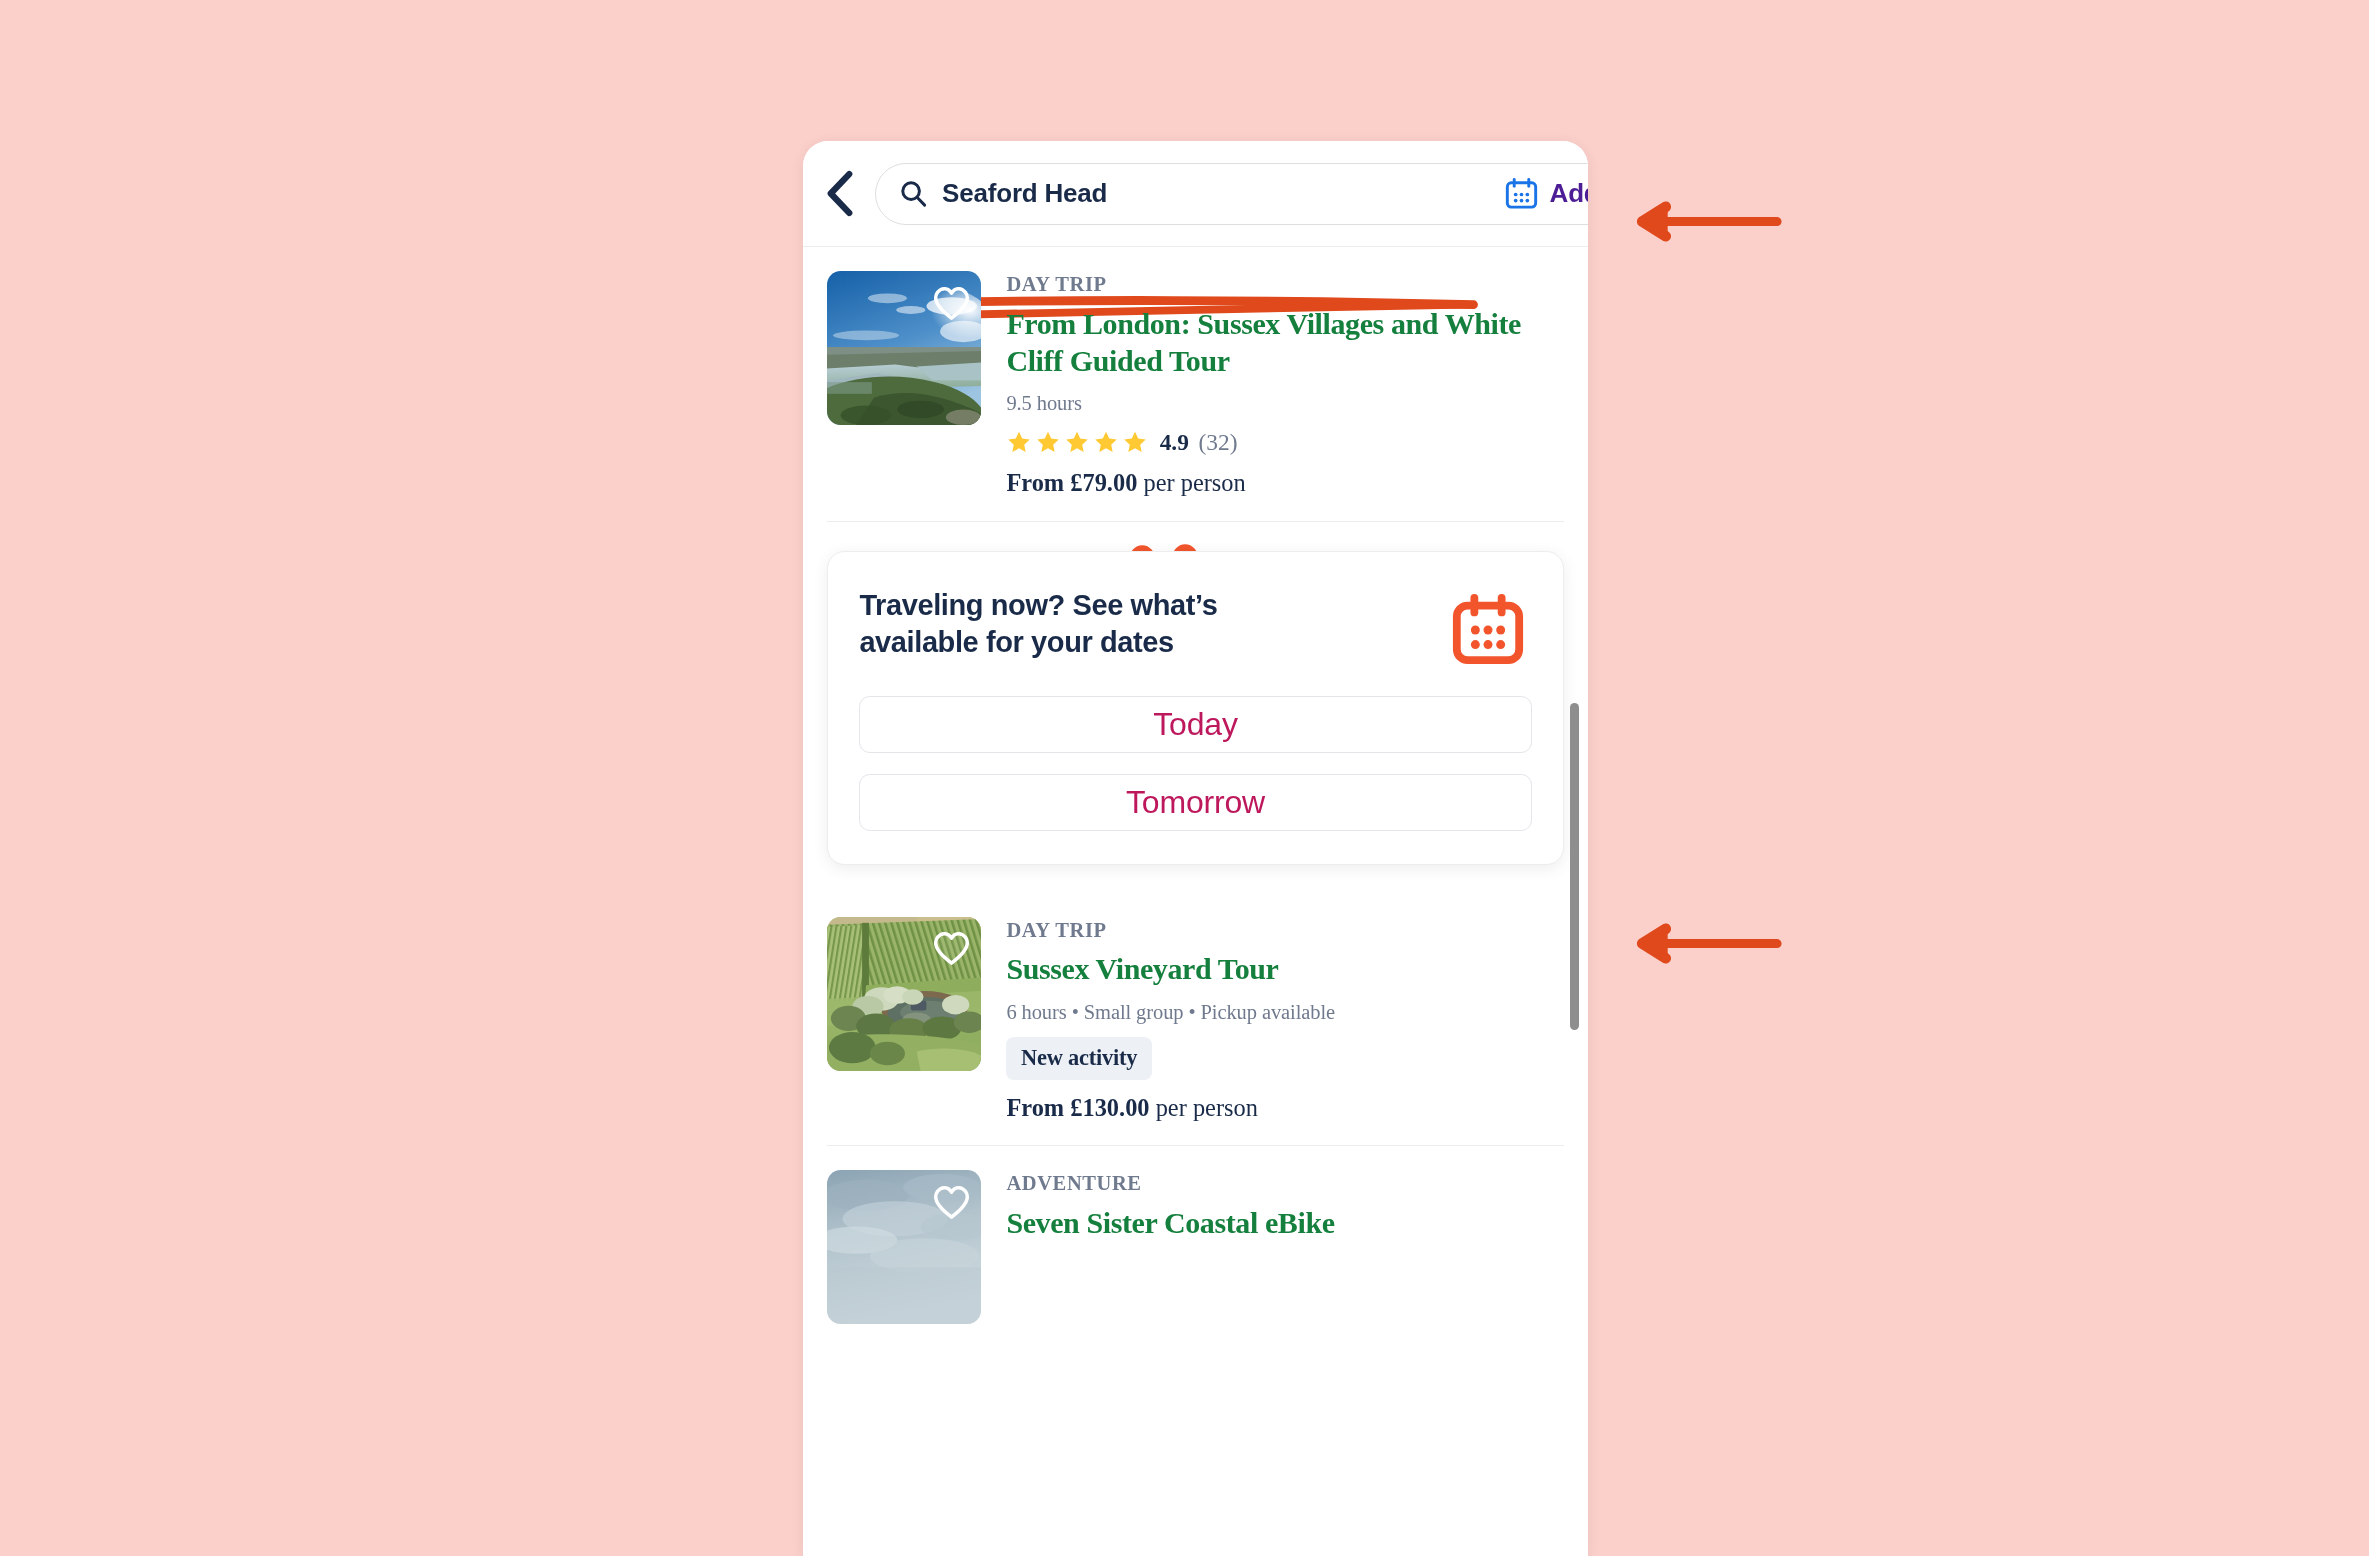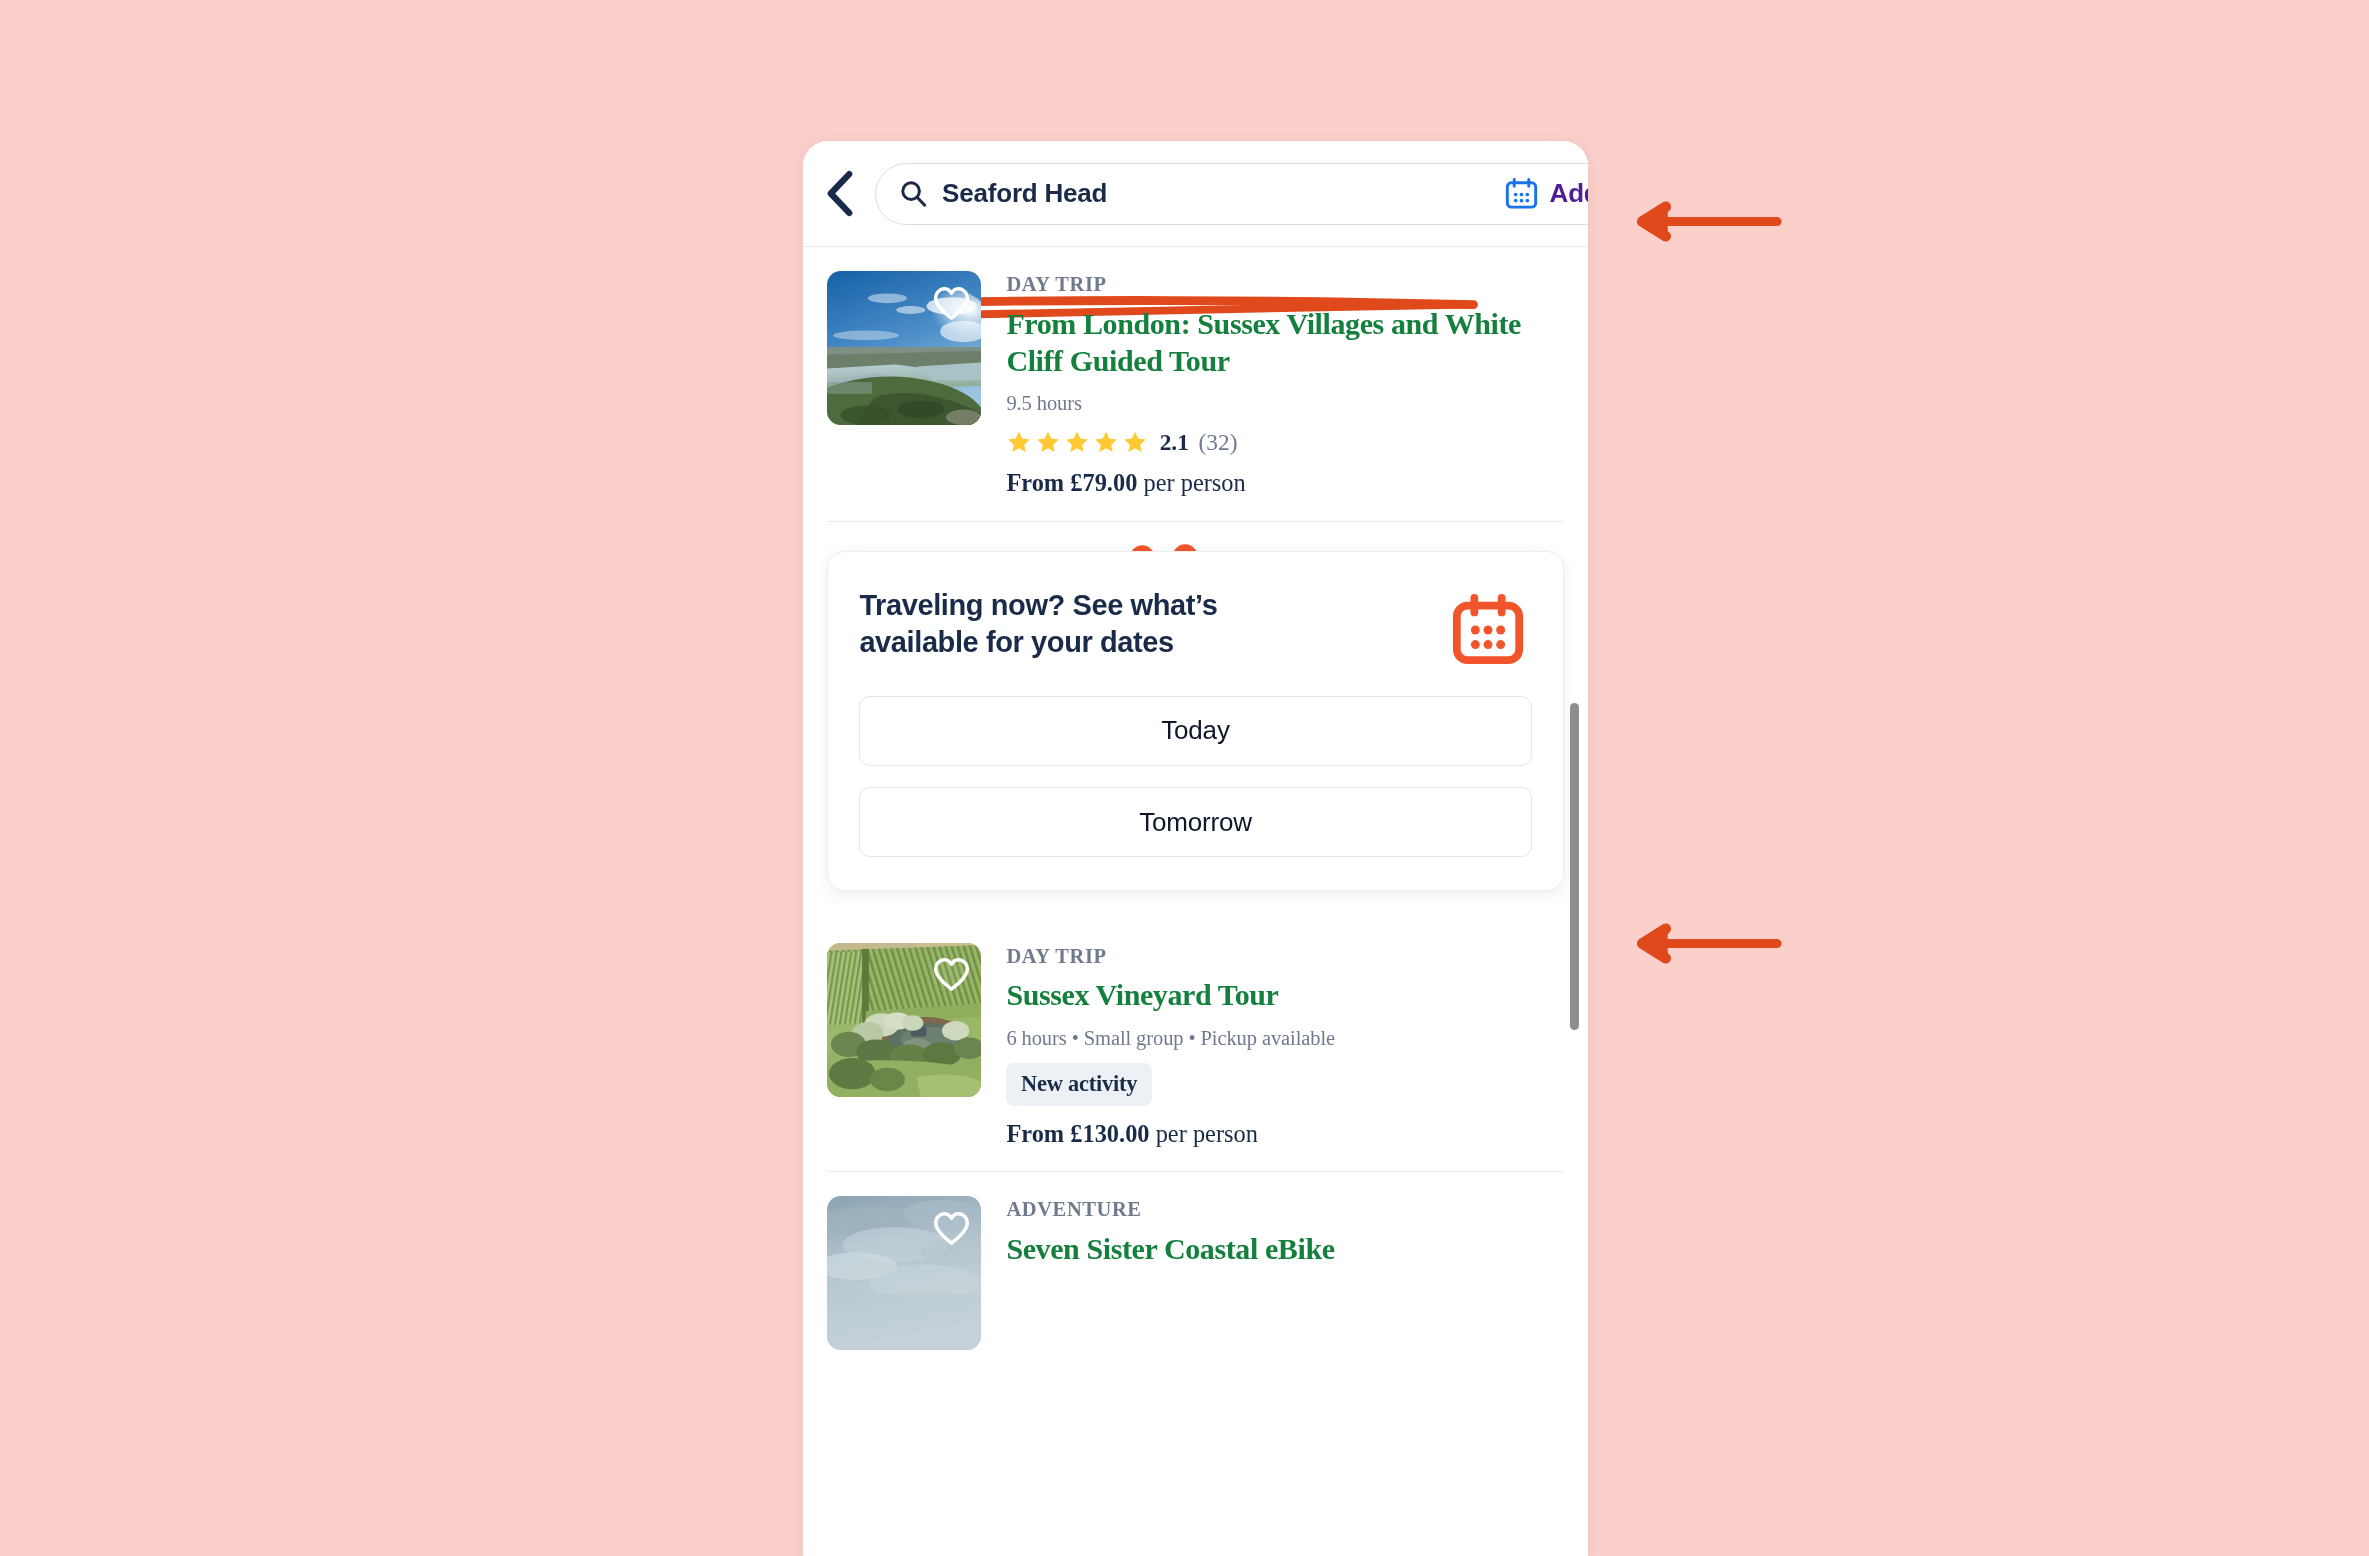--- a/index.html
+++ b/index.html
@@ -232,27 +232,27 @@
     color: #1A2B49;
     line-height: 1.27;
     letter-spacing: -0.4px;
     max-width: 419px;
   }
   .cal-icon-big { flex: 0 0 auto; display: block; margin-top: 3.9px; margin-right: 5.9px;}
   .promo-btn {
     display: block;
     width: 100%;
     box-sizing: border-box;
-    height: 70px;
+    height: 57px;
     border: 1.5px solid #E3E5E9;
     border-radius: 10.7px;
     background: #FFFFFF;
     font-family: "Liberation Sans", sans-serif;
-    font-size: 26px;
-    color: #0f172a;
+    font-size: 32px;
+    color: #be185d;
     cursor: pointer;
     letter-spacing: -0.2px;
   }
   .promo-btn + .promo-btn { margin-top: 21.5px; }
 
   
   .arc {
     position: absolute;
     left: 0;
     top: -3.9px;
@@ -385,21 +385,21 @@
             </svg>
           <svg class="star" width="26" height="25" viewBox="0 0 24 24">
               <path d="M12 1.6l3.1 6.6 7.2.9-5.3 5 1.4 7.1L12 17.6 5.6 21.2 7 14.1 1.7 9.1l7.2-.9z" fill="#FFC933"></path>
             </svg>
           <svg class="star" width="26" height="25" viewBox="0 0 24 24">
               <path d="M12 1.6l3.1 6.6 7.2.9-5.3 5 1.4 7.1L12 17.6 5.6 21.2 7 14.1 1.7 9.1l7.2-.9z" fill="#FFC933"></path>
             </svg>
           <svg class="star" width="26" height="25" viewBox="0 0 24 24">
               <path d="M12 1.6l3.1 6.6 7.2.9-5.3 5 1.4 7.1L12 17.6 5.6 21.2 7 14.1 1.7 9.1l7.2-.9z" fill="#FFC933"></path>
             </svg>
-          <span class="rating-num">2.1</span>
+          <span class="rating-num">4.9</span>
           <span class="rating-count">(32)</span>
         </div>
         <div class="price">
           <b>From £79.00</b>
           <span class="per">per person</span>
         </div>
       </div>
     </div>
 
     <div class="divider"></div>

